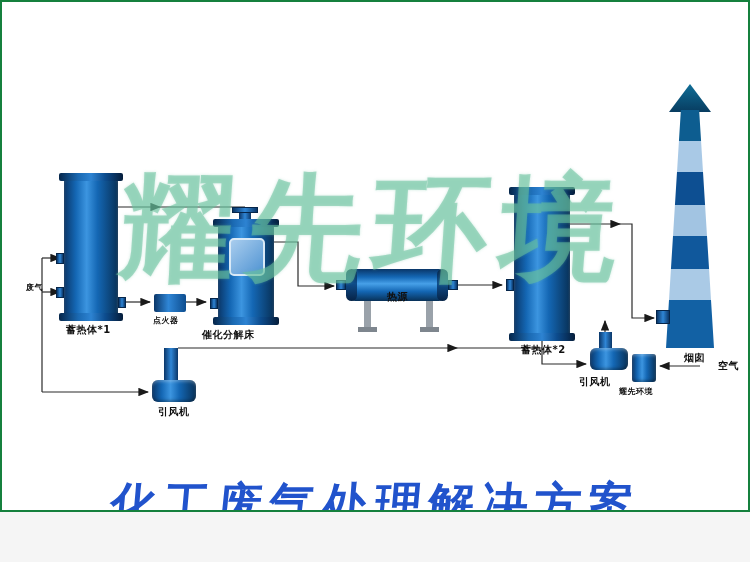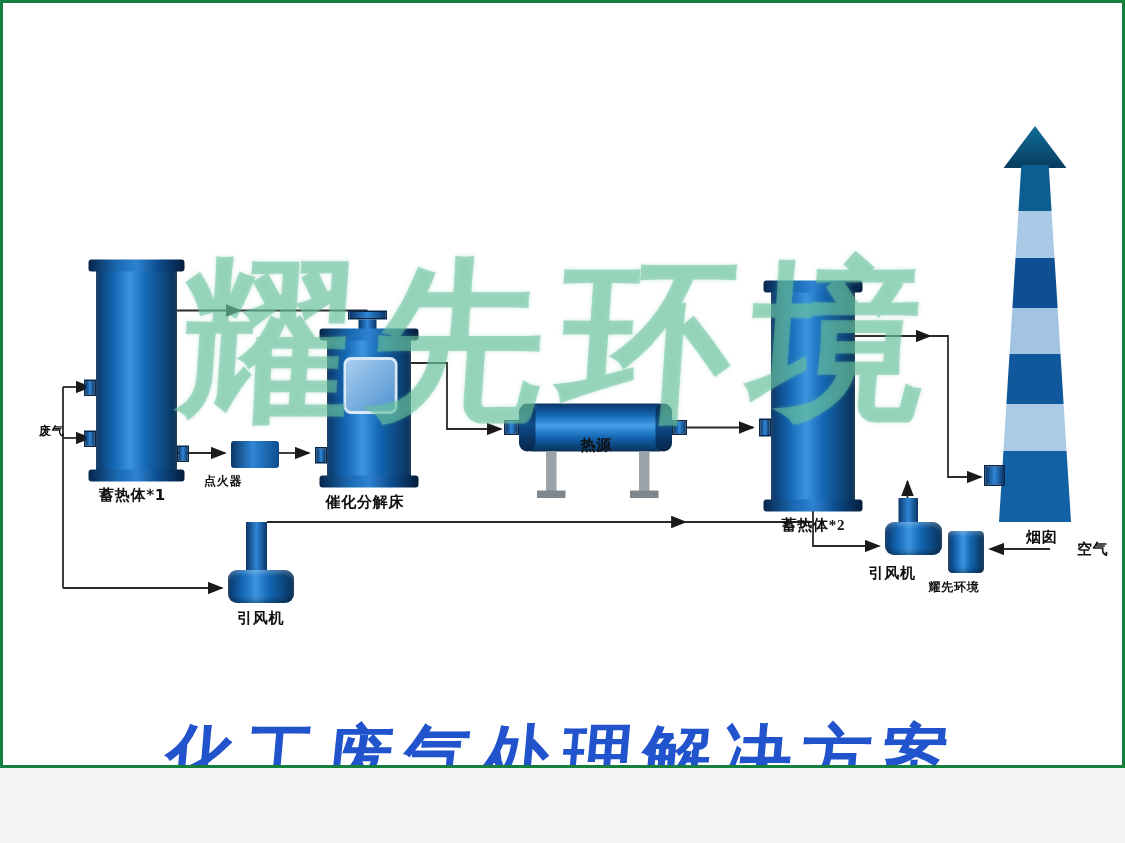--- a/index.html
+++ b/index.html
@@ -136,24 +136,24 @@
   <div class="eq pipe-v" style="left:162px;top:346px;width:14px;height:34px;"></div>
   <div class="eq vessel" style="left:150px;top:378px;width:44px;height:22px;border-radius:6px;"></div>
 
   <div class="eq pipe-v" style="left:597px;top:330px;width:13px;height:18px;"></div>
   <div class="eq vessel" style="left:588px;top:346px;width:38px;height:22px;border-radius:6px;"></div>
 
   <div class="eq vessel" style="left:630px;top:352px;width:24px;height:28px;border-radius:3px;"></div>
 
   <div class="lbl small" style="left:24px;top:280px;">废气</div>
   <div class="lbl" style="left:64px;top:321px;">蓄热体*1</div>
-  <div class="lbl small" style="left:134px;top:313px;">点火器</div>
-  <div class="lbl" style="left:215px;top:326px;font-family:Liberation Serif, serif;">催化分解床</div>
+  <div class="lbl small" style="left:151px;top:313px;">点火器</div>
+  <div class="lbl" style="left:200px;top:326px;font-family:Liberation Serif, serif;">催化分解床</div>
   <div class="lbl" style="left:385px;top:288px;">热源</div>
-  <div class="lbl" style="left:519px;top:341px;font-family:Liberation Serif, serif;">蓄热体*2</div>
+  <div class="lbl" style="left:519px;top:341px;">蓄热体*2</div>
   <div class="lbl" style="left:682px;top:349px;">烟囱</div>
   <div class="lbl" style="left:156px;top:403px;">引风机</div>
   <div class="lbl" style="left:577px;top:373px;">引风机</div>
   <div class="lbl small" style="left:617px;top:384px;">耀先环境</div>
   <div class="lbl" style="left:716px;top:357px;">空气</div>
 
   <div class="watermark">耀先环境</div>
 
   <div class="main-title">化工废气处理解决方案</div>
 

